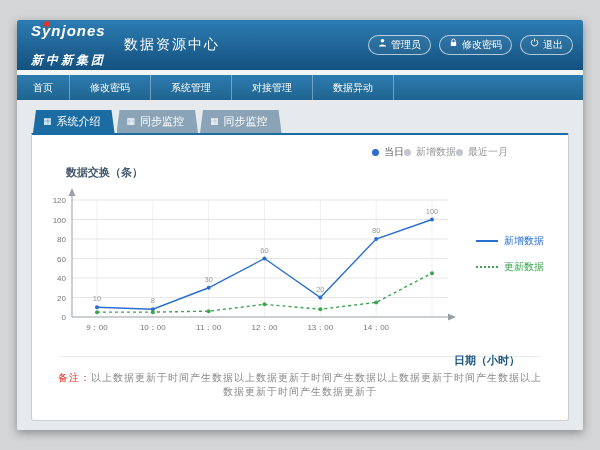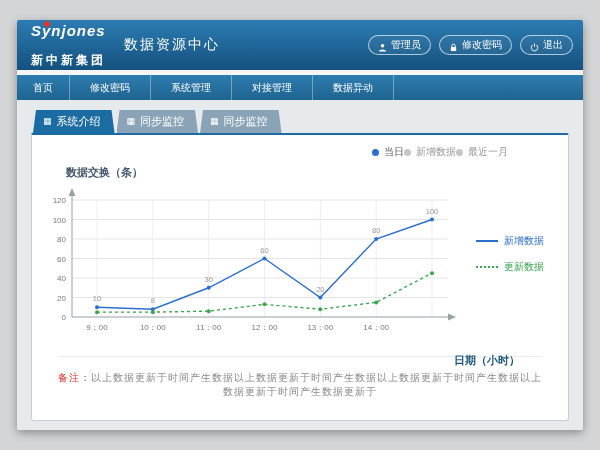--- a/index.html
+++ b/index.html
@@ -7,24 +7,24 @@
   body { background:#d3d5d7; font-family:"Liberation Sans","DejaVu Sans",sans-serif; position:relative; }
 
   .window { position:absolute; left:17px; top:20px; width:566px; height:410px;
             background:#fff; box-shadow:0 3px 10px rgba(0,0,0,.35); border-radius:2px; overflow:hidden; }
 
   
   .header { height:50px; background:linear-gradient(#2c7cb2,#14517f); display:flex; align-items:center; padding:0 10px; }
   .logo { display:flex; flex-direction:column; line-height:1.1; margin-left:4px; position:relative; }
   .logo-top { color:#fff; font-size:15px; font-style:italic; font-weight:bold; letter-spacing:1px; position:relative; }
   .logo-dot { position:absolute; width:6px; height:6px; background:#e2342a; border-radius:50%; top:-2px; left:13px; }
-  .logo-sub { color:#fff; font-size:12px; font-weight:bold; letter-spacing:3px; margin-top:14px; }
+  .logo-sub { color:#fff; font-size:12px; font-weight:bold; letter-spacing:3px; margin-top:14px;font-style:italic; }
   .app-title { color:#fff; font-size:14px; margin-left:18px; letter-spacing:2px; }
   .header-actions { margin-left:auto; display:flex; gap:8px; align-items:center; }
-  .hbtn { display:flex; align-items:flex-end; gap:4px; border:1px solid rgba(255,255,255,.65); border-radius:10px;
+  .hbtn { display:flex; align-items:flex-start; gap:4px; border:1px solid rgba(255,255,255,.65); border-radius:10px;
           padding:2px 9px; color:#fff; font-size:10px; cursor:pointer; background:rgba(255,255,255,.05); }
   .hbtn svg { display:block; }
 
   .header-gap { height:5px; background:#f3f5f6; }
 
   
   .nav { height:25px; background:linear-gradient(#2e7cb0,#1e648f); display:flex; align-items:stretch; }
   .nav-item { display:flex; align-items:center; padding:0 20px; color:#fff; font-size:10px; cursor:pointer;
               border-right:1px solid rgba(255,255,255,.35); }
   .nav-item:first-child { padding:0 16px; }

